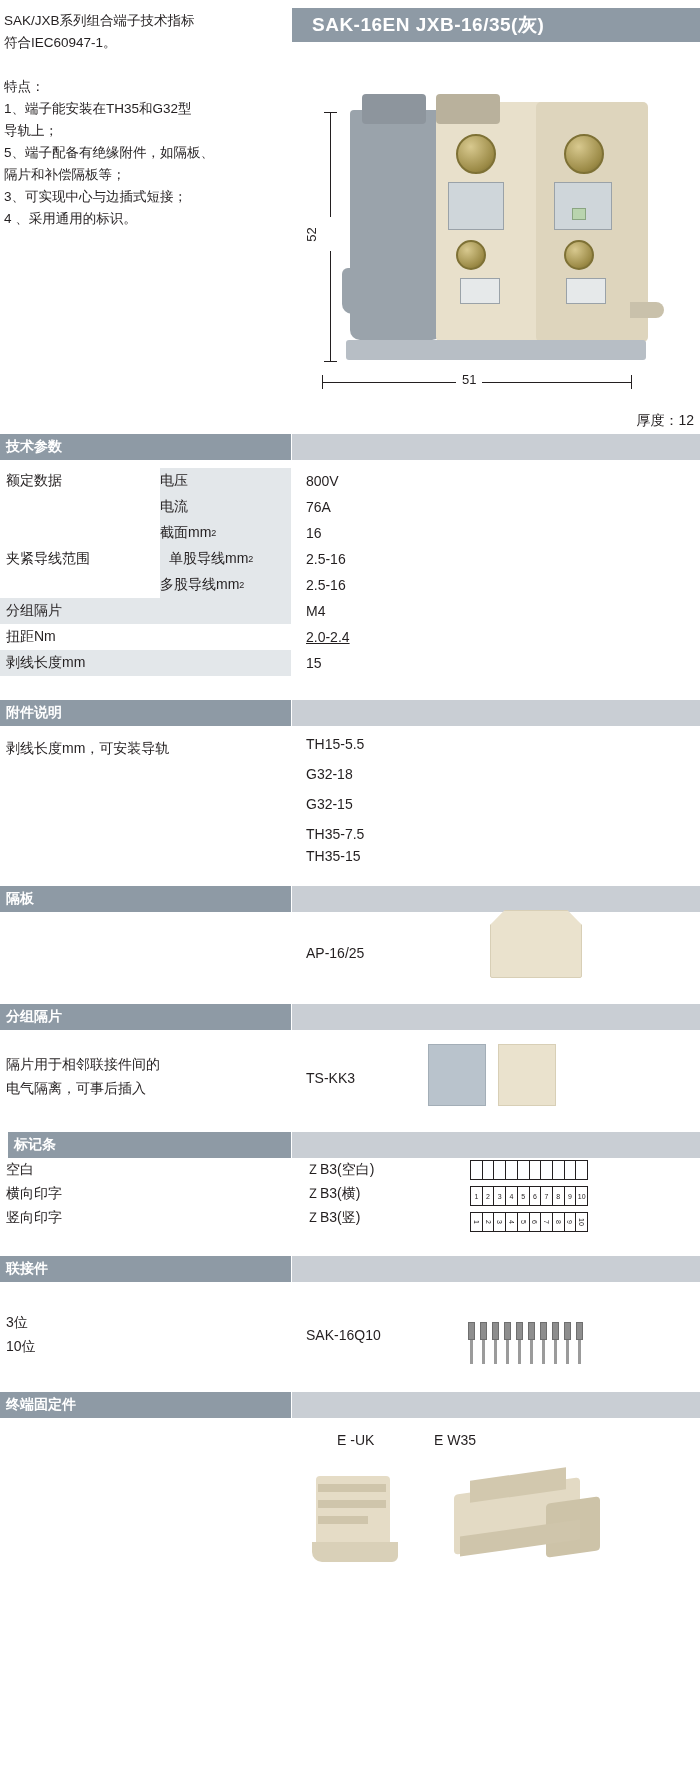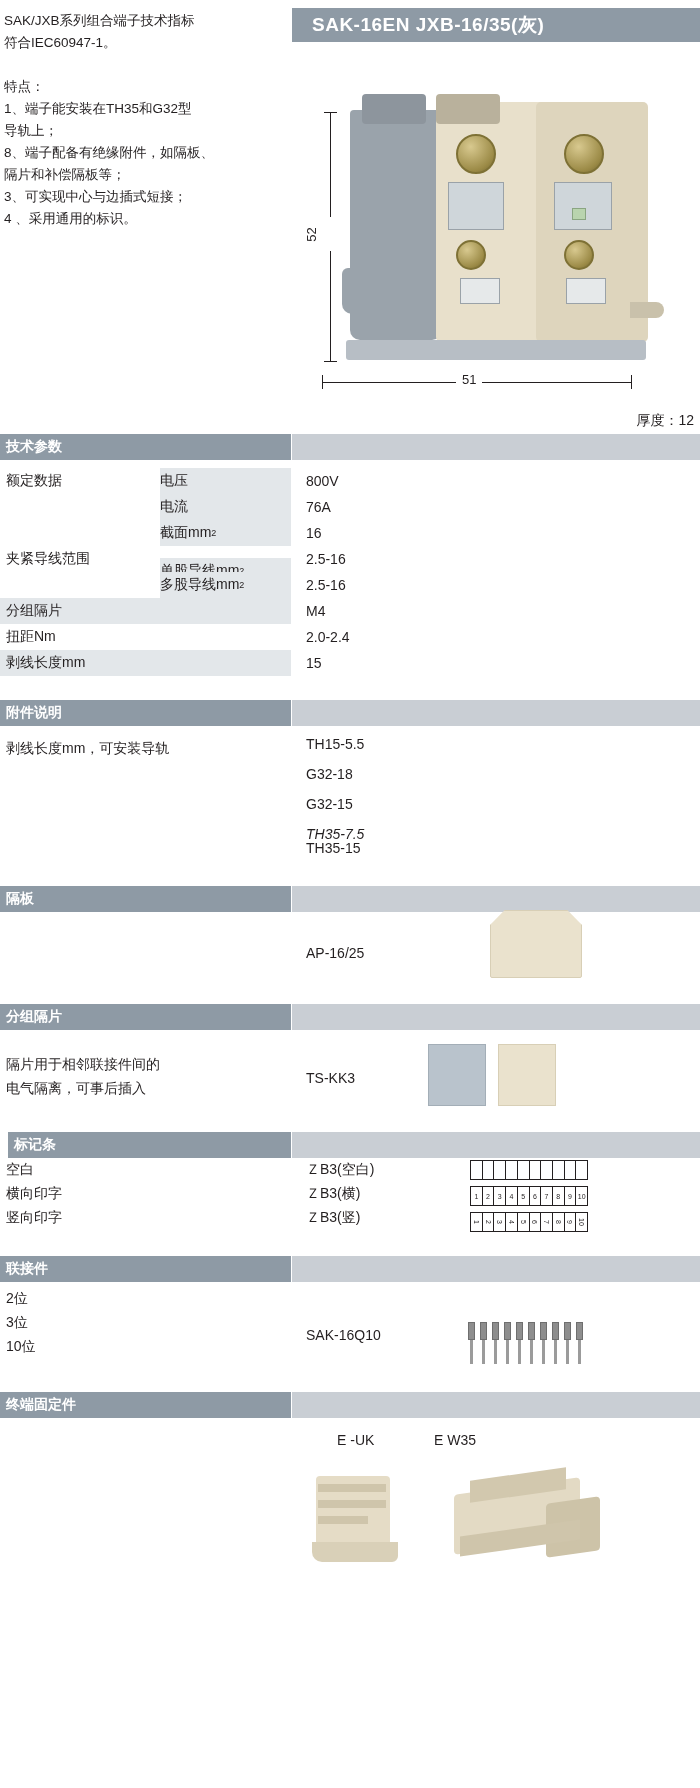--- a/index.html
+++ b/index.html
@@ -268,21 +268,21 @@
 
 <div class="page">
 
   <div class="intro">
     <p>SAK/JXB系列组合端子技术指标</p>
     <p>符合IEC60947-1。</p>
     <div class="gap"></div>
     <p>特点：</p>
     <p>1、端子能安装在TH35和G32型</p>
     <p>导轨上；</p>
-    <p>8、端子配备有绝缘附件，如隔板、</p>
+    <p>5、端子配备有绝缘附件，如隔板、</p>
     <p>隔片和补偿隔板等；</p>
     <p>3、可实现中心与边插式短接；</p>
     <p>4 、采用通用的标识。</p>
   </div>
 
   <div class="prod-header">
     <span>SAK-16EN  JXB-16/35(灰)</span>
   </div>
 
   <div class="photo-area">
@@ -345,21 +345,21 @@
     <div class="cell c-a white" style="top:0;height:26px;"></div>
     <div class="cell c-b shade" style="top:0;height:26px;">
       <span>截面mm</span>
         <sup>2</sup>
     </div>
     <div class="cell c-c white" style="top:0;height:26px;">16</div>
   </div>
 
   <div class="row" style="top:546px; height:26px;">
     <div class="cell c-a white" style="top:0;height:26px;">夹紧导线范围</div>
-    <div class="cell c-b shade" style="top:12px;height:26px;">
+    <div class="cell c-b shade" style="top:0;height:26px;padding-left:9px;">
       <span>单股导线mm</span>
         <sup>2</sup>
     </div>
     <div class="cell c-c white" style="top:0;height:26px;">2.5-16</div>
   </div>
 
   <div class="row" style="top:572px; height:26px;">
     <div class="cell c-a white" style="top:0;height:26px;"></div>
     <div class="cell c-b shade" style="top:0;height:26px;">
       <span>多股导线mm</span>
@@ -368,40 +368,40 @@
     <div class="cell c-c white" style="top:0;height:26px;">2.5-16</div>
   </div>
 
   <div class="row" style="top:598px; height:26px;">
     <div class="cell c-a shade" style="top:0;height:26px;width:292px;">分组隔片</div>
     <div class="cell c-c white" style="top:0;height:26px;">M4</div>
   </div>
 
   <div class="row" style="top:624px; height:26px;">
     <div class="cell c-a white" style="top:0;height:26px;width:292px;">扭距Nm</div>
-    <div class="cell c-c white" style="top:0;height:26px;">2.0-2.4</div>
+    <div class="cell c-c white" style="top:0;height:26px;text-decoration:underline;">2.0-2.4</div>
   </div>
 
   <div class="row" style="top:650px; height:26px;">
     <div class="cell c-a shade" style="top:0;height:26px;width:292px;">剥线长度mm</div>
     <div class="cell c-c white" style="top:0;height:26px;">15</div>
   </div>
 
   <div class="band" style="top:700px;">
     <span>附件说明</span>
   </div>
   <div class="band-right" style="top:700px;"></div>
 
   <div class="row" style="top:726px;height:160px;">
     <div class="cell c-a" style="top:0;height:160px;width:292px;align-items:flex-start;padding-top:14px;">剥线长度mm，可安装导轨</div>
     <div class="cell c-c" style="top:4px;height:28px;">TH15-5.5</div>
     <div class="cell c-c" style="top:34px;height:28px;">G32-18</div>
     <div class="cell c-c" style="top:64px;height:28px;">G32-15</div>
-    <div class="cell c-c" style="top:94px;height:28px;font-style:italic;">TH35-7.5</div>
-    <div class="cell c-c" style="top:108px;height:28px;">TH35-15</div>
+    <div class="cell c-c" style="top:94px;height:28px;">TH35-7.5</div>
+    <div class="cell c-c" style="top:116px;height:28px;">TH35-15</div>
   </div>
 
   <div class="band" style="top:886px;">
     <span>隔板</span>
   </div>
   <div class="band-right" style="top:886px;"></div>
 
   <div class="cell c-c" style="top:940px;height:26px;">AP-16/25</div>
   <div class="ap-shape"></div>
 
@@ -466,21 +466,20 @@
     <div class="cellm">8</div>
     <div class="cellm">9</div>
     <div class="cellm">10</div>
   </div>
 
   <div class="band" style="top:1256px;">
     <span>联接件</span>
   </div>
   <div class="band-right" style="top:1256px;"></div>
 
-  <div class="cell c-a" style="top:1288px;height:22px;width:292px;">2位</div>
   <div class="cell c-a" style="top:1312px;height:22px;width:292px;">3位</div>
   <div class="cell c-a" style="top:1336px;height:22px;width:292px;">10位</div>
   <div class="cell c-c" style="top:1322px;height:26px;">SAK-16Q10</div>
 
   <div class="comb">
     <div class="tooth" style="left:0;"></div>
     <div class="tooth" style="left:12px;"></div>
     <div class="tooth" style="left:24px;"></div>
     <div class="tooth" style="left:36px;"></div>
     <div class="tooth" style="left:48px;"></div>

